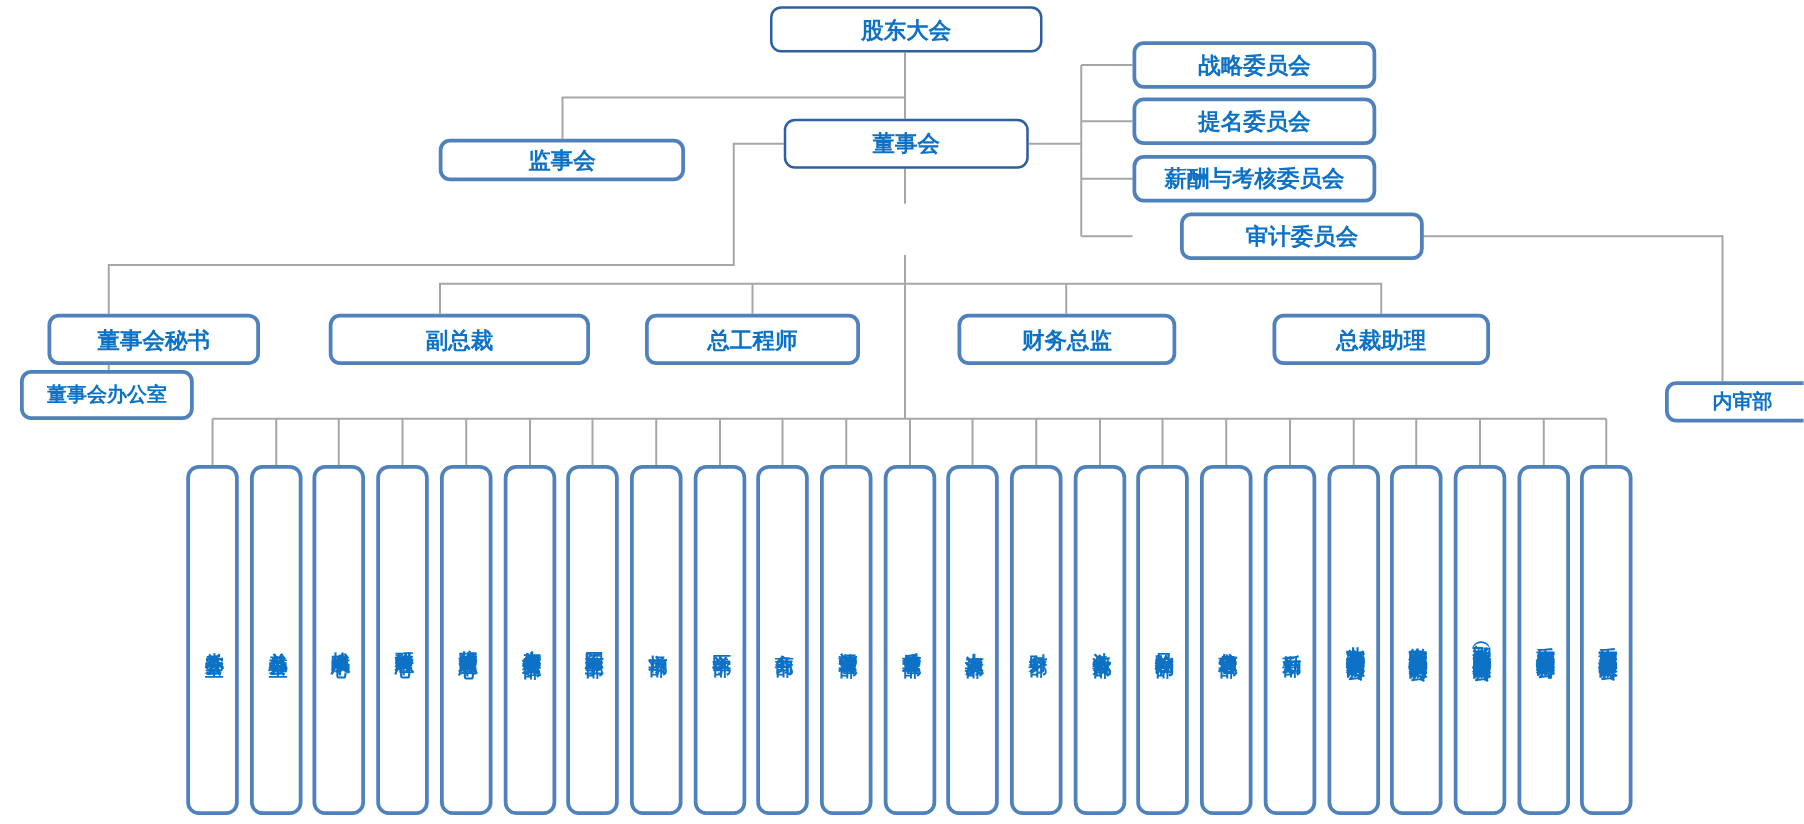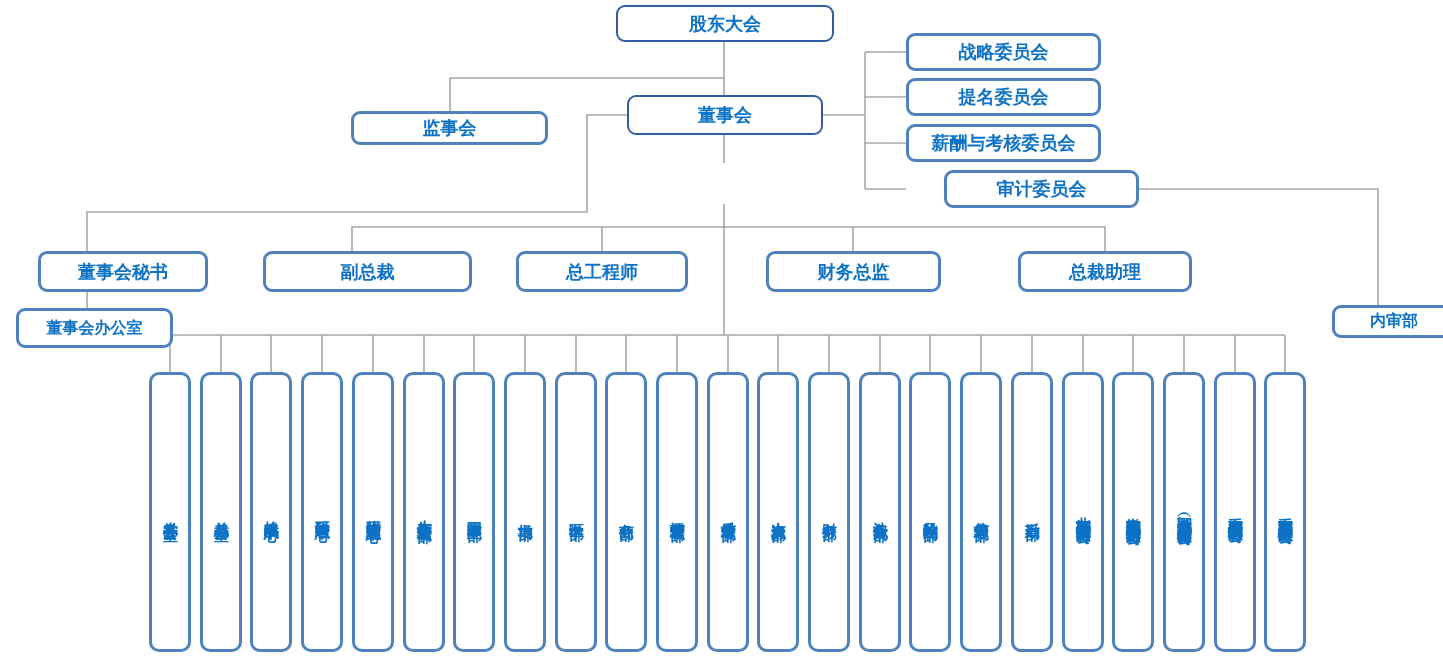--- a/index.html
+++ b/index.html
@@ -111,21 +111,21 @@
   <div class="box steel" style="left:906px;top:78px;width:195px;height:38px;">提名委员会</div>
   <div class="box steel" style="left:906px;top:124px;width:195px;height:38px;">薪酬与考核委员会</div>
   <div class="box steel" style="left:906px;top:170px;width:195px;height:38px;margin-left:38px;">审计委员会</div>
 
   <div class="box steel" style="left:6px;top:251px;width:170px;height:41px;margin-left:32px;">董事会秘书</div>
   <div class="box steel" style="left:263px;top:251px;width:209px;height:41px;">副总裁</div>
   <div class="box steel" style="left:516px;top:251px;width:172px;height:41px;">总工程师</div>
   <div class="box steel" style="left:766px;top:251px;width:175px;height:41px;text-align:right;">财务总监</div>
   <div class="box steel" style="left:1018px;top:251px;width:174px;height:41px;">总裁助理</div>
 
-  <div class="box steel small" style="left:16px;top:308px;width:157px;height:40px;">董事会办公室</div>
+  <div class="box steel small" style="left:16px;top:296px;width:139px;height:40px;">董事会办公室</div>
 
   <div class="box steel small" style="left:1316px;top:305px;width:124px;height:33px;margin-left:16px;">内审部</div>
 
   <div class="vbox" style="left:149px;top:372px;width:42px;height:280px;">党委办公室</div>
   <div class="vbox" style="left:200px;top:372px;width:42px;height:280px;">总裁办公室</div>
   <div class="vbox" style="left:250px;top:372px;width:42px;height:280px;">战略发展中心</div>
   <div class="vbox" style="left:301px;top:372px;width:42px;height:280px;">科研管理中心</div>
   <div class="vbox" style="left:352px;top:372px;width:42px;height:280px;">临床研究管理中心</div>
   <div class="vbox" style="left:403px;top:372px;width:42px;height:280px;">生产与安全管理部</div>
   <div class="vbox" style="left:453px;top:372px;width:42px;height:280px;">国际事业部</div>

